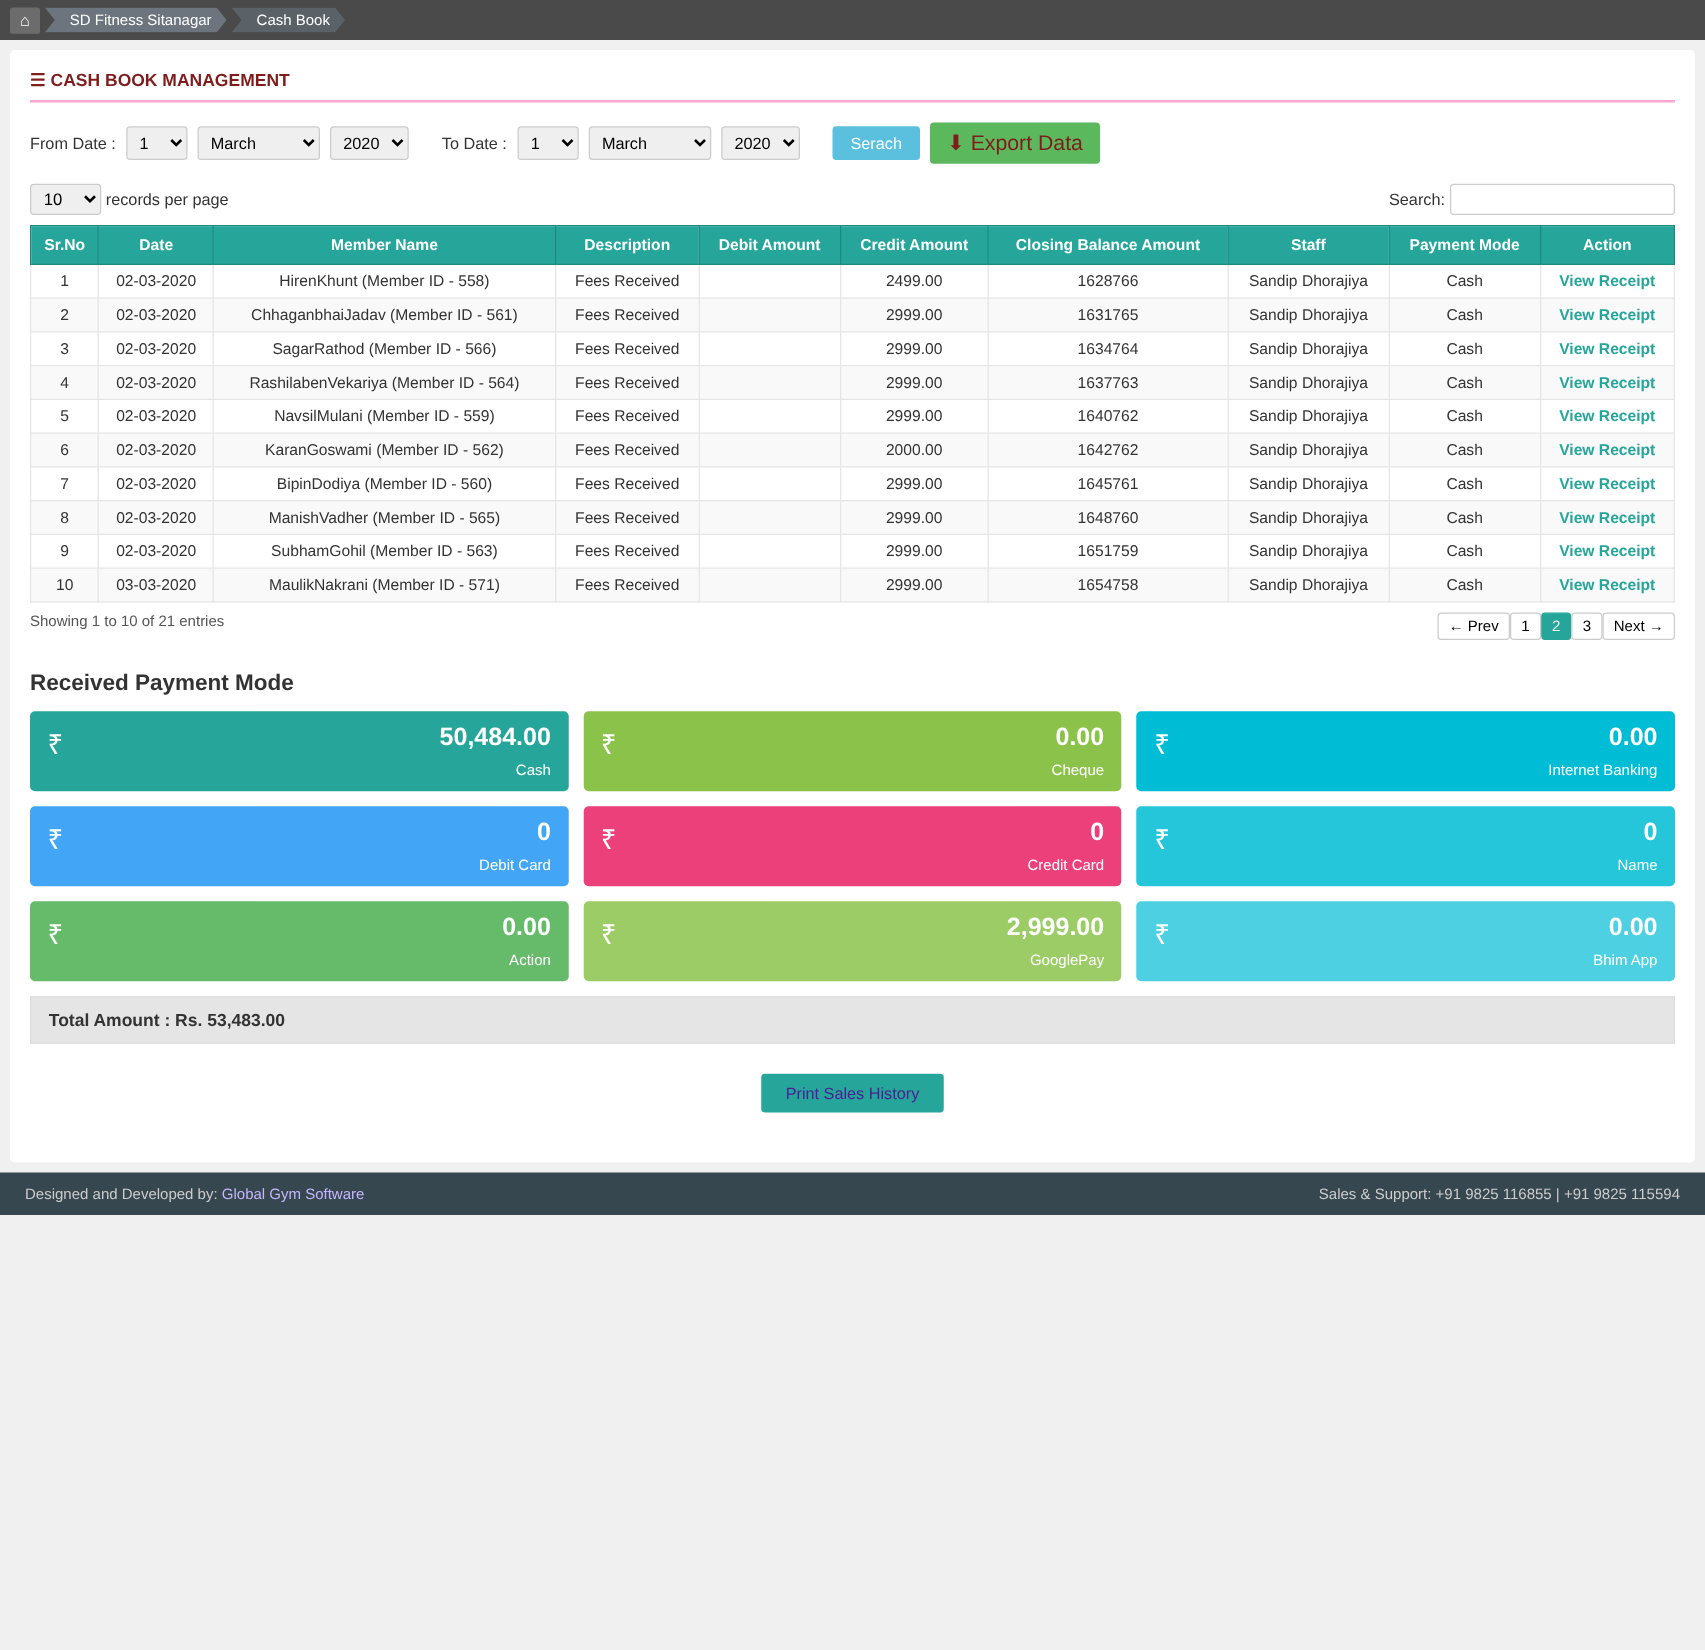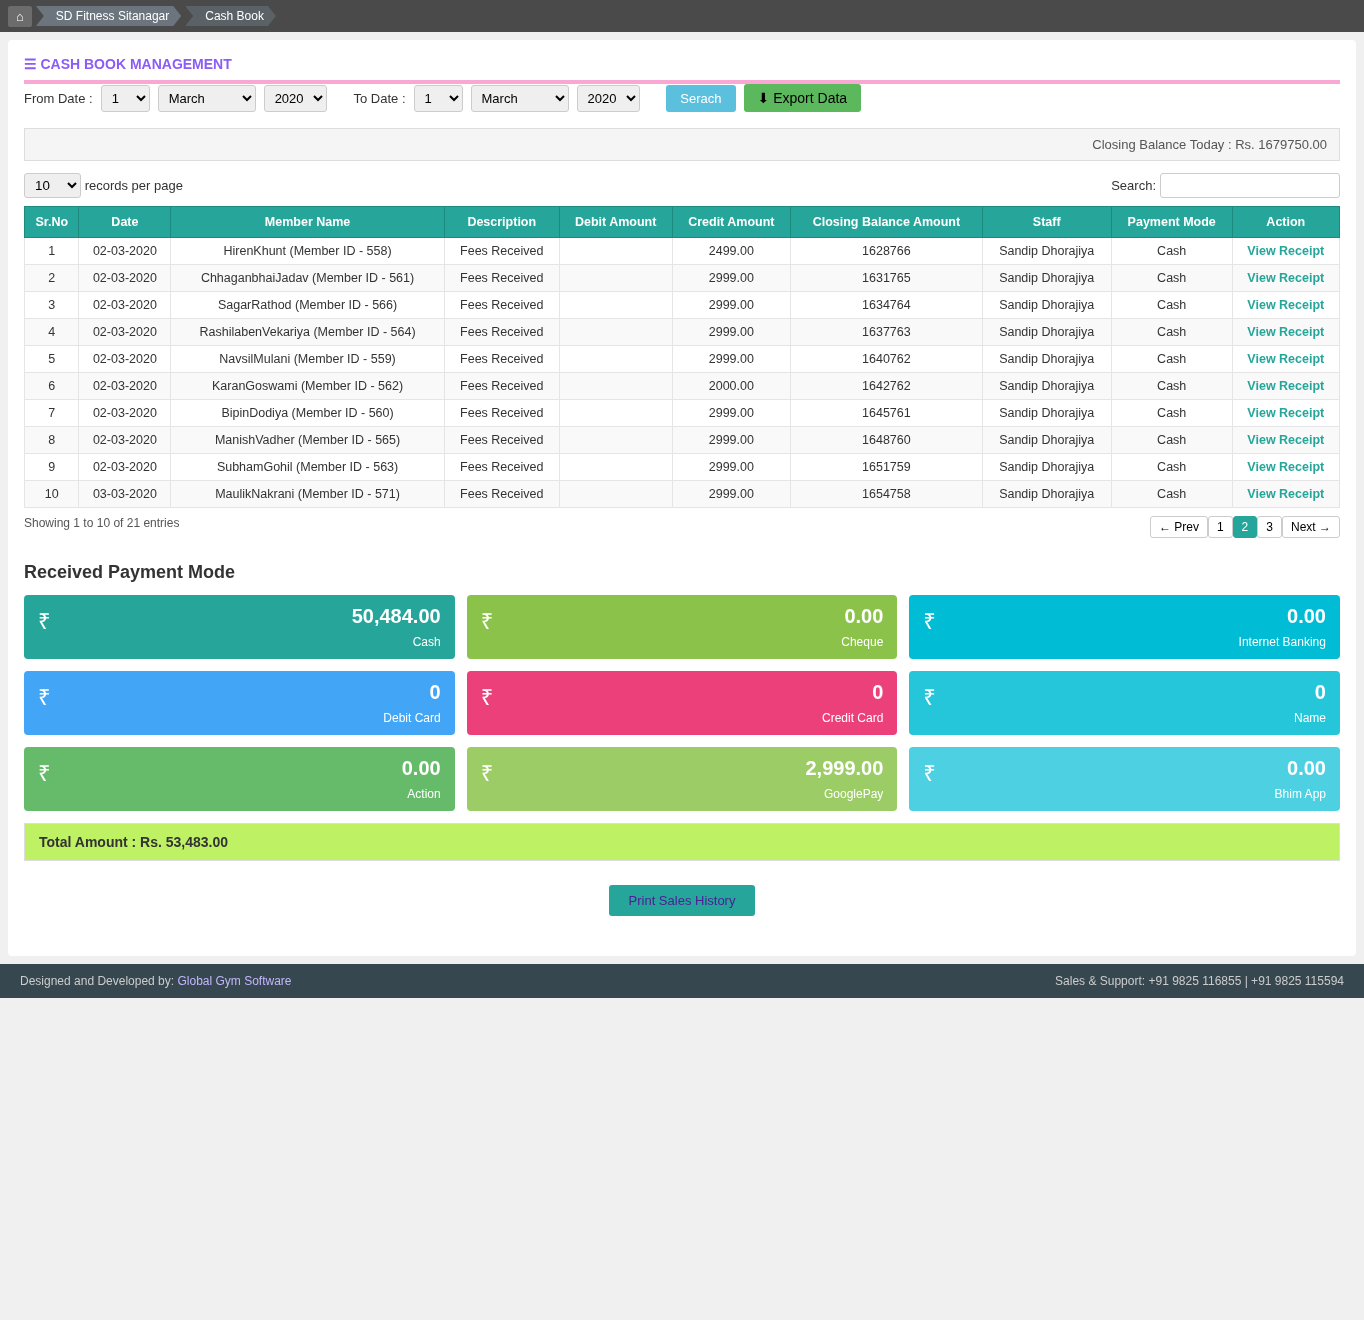--- a/index.html
+++ b/index.html
@@ -37,22 +37,23 @@
     .main-content {
       padding: 16px;
       background: #fff;
       margin: 8px;
       border-radius: 4px;
     }
 
     .page-title {
       font-size: 14px;
       font-weight: bold;
-      color: #8b5cf6;
-      border-bottom: 4px solid #f9a8d4;
+      margin-bottom: 16px;
+      color: #7f1d1d;
+      border-bottom: 2px solid #f9a8d4;
       padding-bottom: 8px;
     }
 
     .filter-row {
       display: flex;
       align-items: center;
       gap: 8px;
       margin-bottom: 16px;
       flex-wrap: wrap;
     }
@@ -67,26 +68,26 @@
       background: #5bc0de;
       color: #fff;
       border: none;
       padding: 6px 14px;
       border-radius: 3px;
       cursor: pointer;
       font-size: 13px;
     }
     .btn-export {
       background: #5cb85c;
-      color: #000000;
+      color: #7f1d1d;
       border: none;
       padding: 6px 14px;
       border-radius: 3px;
       cursor: pointer;
-      font-size: 14px;
+      font-size: 17px;
     }
 
     .closing-balance-bar {
       background: #f5f5f5;
       border: 1px solid #ddd;
       text-align: right;
       padding: 8px 12px;
       margin-bottom: 12px;
       font-size: 13px;
       color: #555;
@@ -214,21 +215,21 @@
       align-items: flex-start;
     }
 
     .total-amount-box {
       border: 1px solid #ddd;
       padding: 10px 14px;
       margin-top: 8px;
       font-size: 14px;
       font-weight: bold;
       color: #333;
-      background: #bef264;
+      background: #e5e5e5;
     }
 
     .print-btn-row {
       text-align: center;
       margin: 24px 0;
     }
     .btn-print {
       background: #26a69a;
       color: #4c1d95;
       border: none;
@@ -273,21 +274,20 @@
     <select id="to-day"><option value="1">1</option><option value="2">2</option><option value="3">3</option><option value="4">4</option><option value="5">5</option><option value="6">6</option><option value="7">7</option><option value="8">8</option><option value="9">9</option><option value="10">10</option><option value="11">11</option><option value="12">12</option><option value="13">13</option><option value="14">14</option><option value="15">15</option><option value="16">16</option><option value="17">17</option><option value="18">18</option><option value="19">19</option><option value="20">20</option><option value="21">21</option><option value="22">22</option><option value="23">23</option><option value="24">24</option><option value="25">25</option><option value="26">26</option><option value="27">27</option><option value="28">28</option><option value="29">29</option><option value="30">30</option><option value="31">31</option></select>
     <select id="to-month"><option value="January">January</option><option value="February">February</option><option value="March" selected="">March</option><option value="April">April</option><option value="May">May</option><option value="June">June</option><option value="July">July</option><option value="August">August</option><option value="September">September</option><option value="October">October</option><option value="November">November</option><option value="December">December</option></select>
     <select id="to-year"><option value="2019">2019</option><option value="2020" selected="">2020</option><option value="2021">2021</option></select>
     &nbsp;&nbsp;&nbsp;
     <button class="btn-search">Serach</button>
     <button class="btn-export">
       <span>⬇ </span><span>Export Data</span>
     </button>
   </div>
 
-  <div class="closing-balance-bar">Closing Balance Today : Rs. 1679750.00</div>
 
   <div class="table-controls">
     <div>
       <select id="per-page"><option value="10">10</option><option value="25">25</option><option value="50">50</option><option value="100">100</option></select>
       <span>records per page</span>
     </div>
     <div class="search-box">
       <label>Search:</label>
       <input type="text" style="">
     </div>

